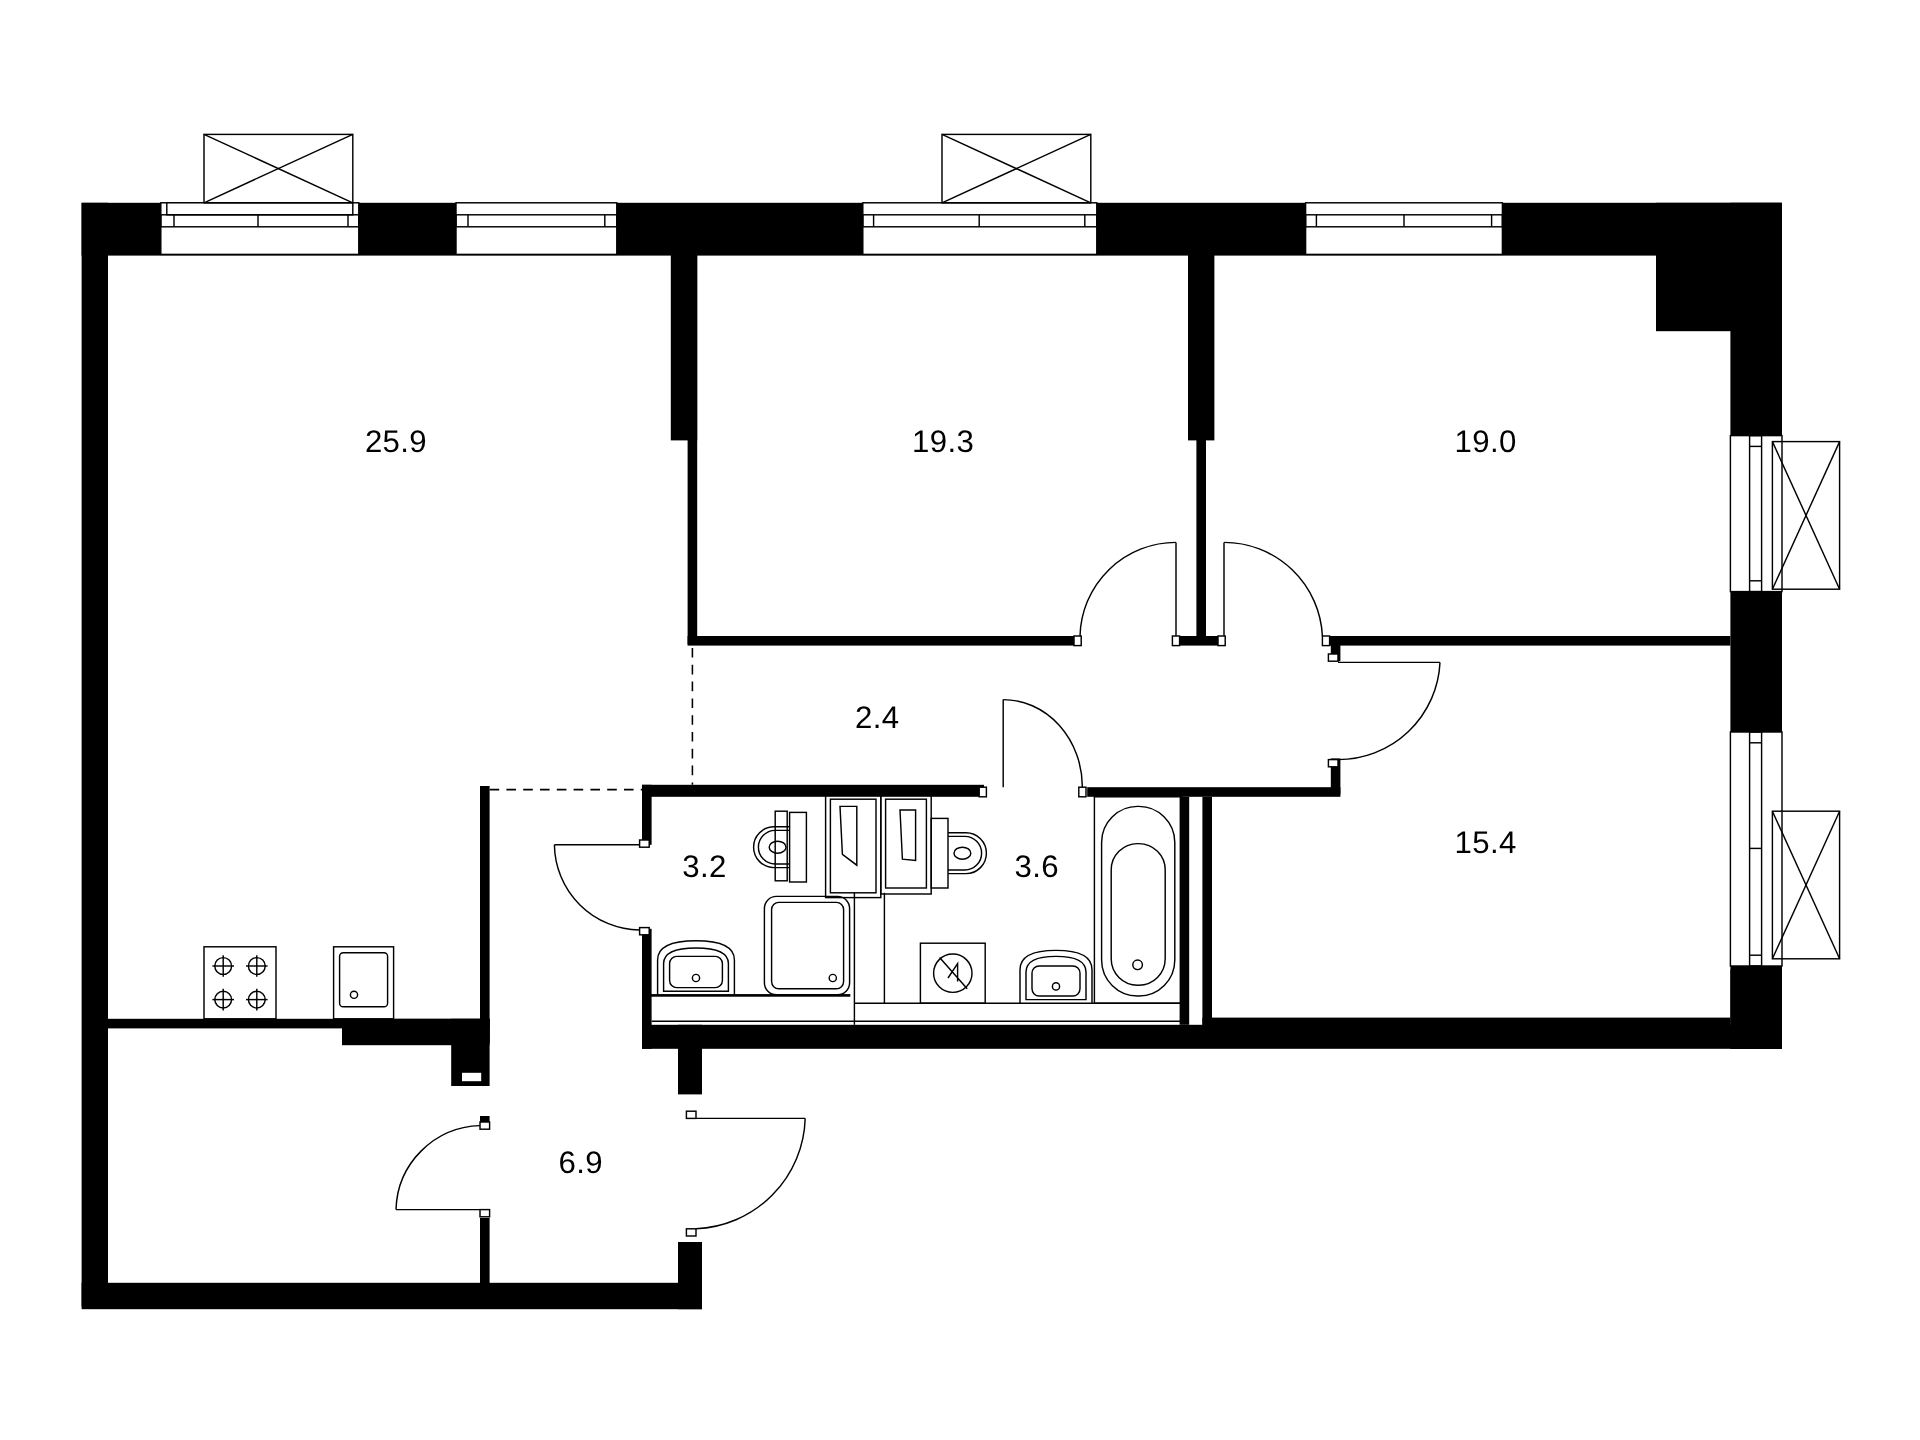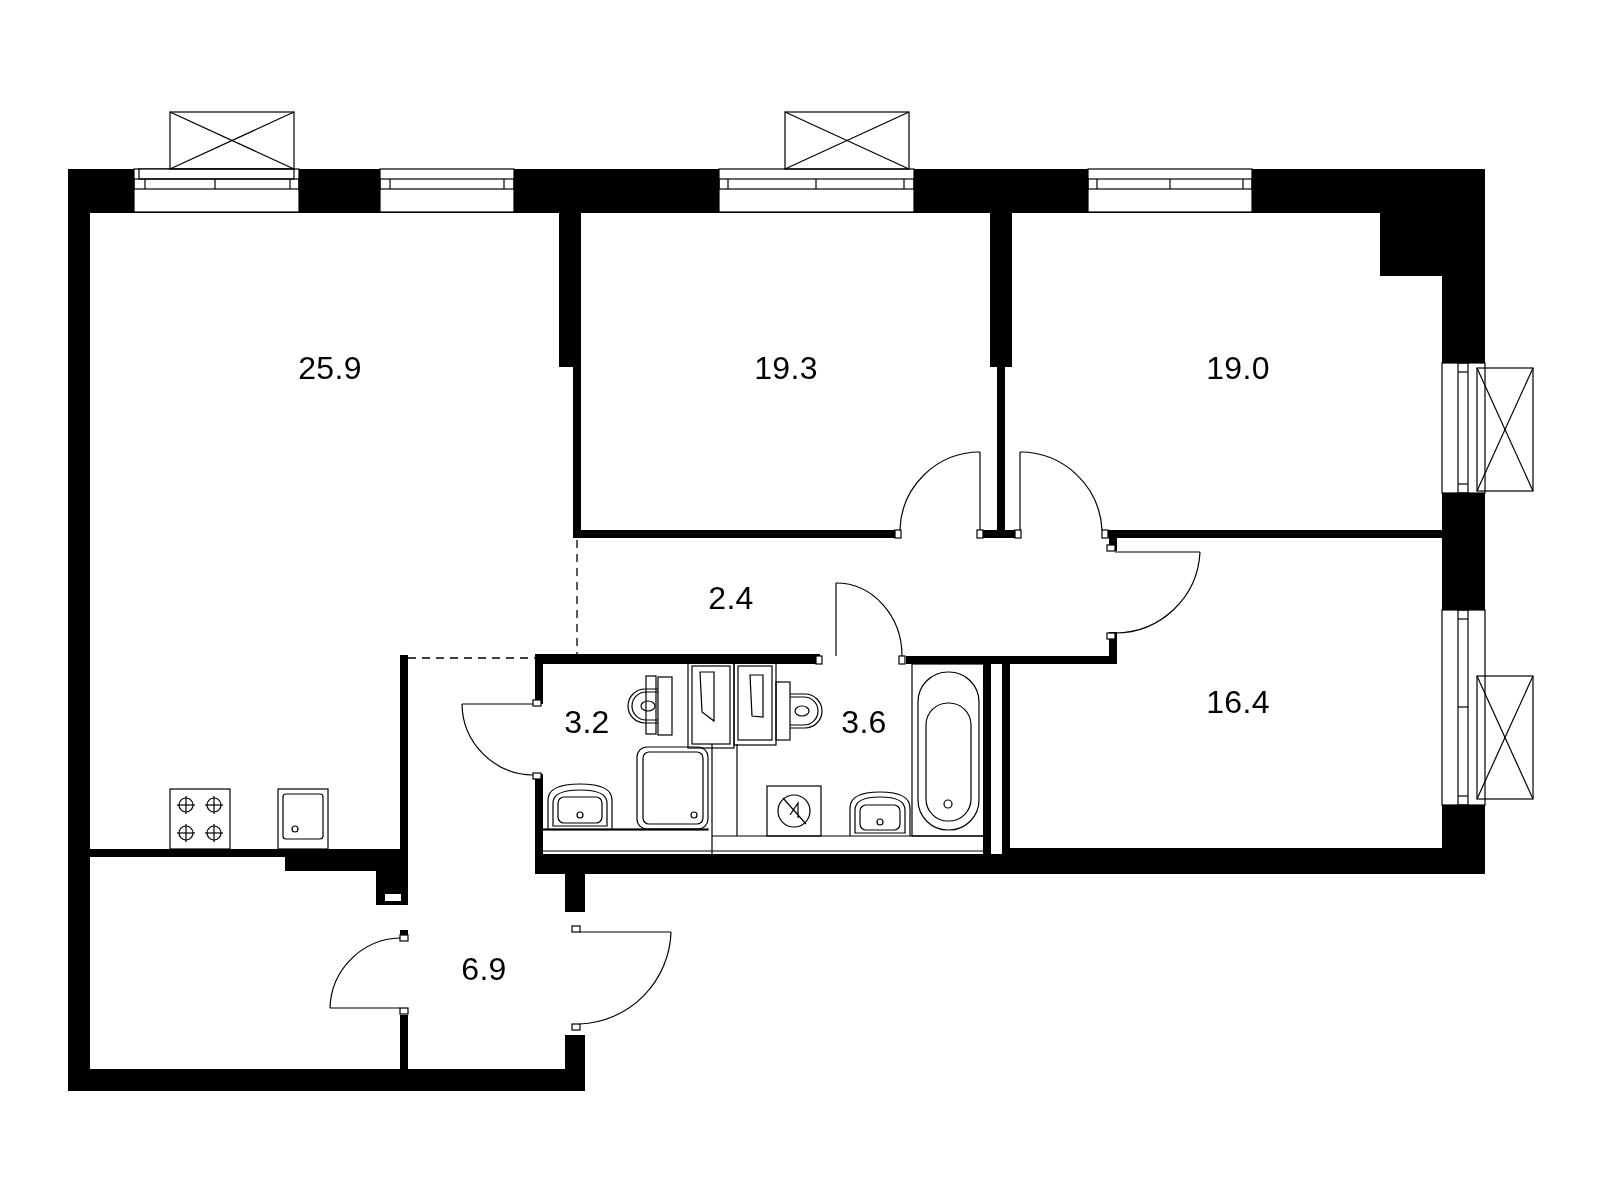--- a/index.html
+++ b/index.html
@@ -2,21 +2,21 @@
 <html><head>
   <meta charset="utf-8">
   <style>
     html, body { margin: 0; padding: 0; background: #ffffff; }
     body { width: 1600px; height: 1200px; overflow: hidden; font-family: "Liberation Sans", sans-serif; }
     #plan { position: absolute; left: 0; top: 0; width: 1600px; height: 1200px; }
     .wall { fill: #000000; }
     .thin { fill: none; stroke: #000000; stroke-width: 1.2; }
     .wfill { fill: #ffffff; stroke: #000000; stroke-width: 1.2; }
     .dash { fill: none; stroke: #000000; stroke-width: 1.3; stroke-dasharray: 8 6; }
-    .label { position: absolute; font-family: "Liberation Sans", sans-serif; font-size: 32px; color: #000; transform: translate(-50%, -50%); letter-spacing: 0.3px; text-align: center; }
+    .label { position: absolute; font-family: "Liberation Sans", sans-serif; font-size: 26px; color: #000; transform: translate(-50%, -50%); letter-spacing: 0.3px; text-align: center; }
   </style>
 </head>
 <body>
 
 <svg id="plan" viewBox="0 0 1600 1200" xmlns="http://www.w3.org/2000/svg">
 
   <g>
 
     <rect class="wall" x="68" y="169" width="1416" height="44"></rect>
 
@@ -277,16 +277,16 @@
       <rect class="thin" x="926" y="703" width="45" height="118" rx="22"></rect>
       <circle class="thin" cx="948" cy="804" r="4"></circle>
     </g>
   </g>
 </svg>
 
 <div class="label" style="left:330px;top:368px;">25.9</div>
 <div class="label" style="left:786px;top:368px;">19.3</div>
 <div class="label" style="left:1238px;top:368px;">19.0</div>
 <div class="label" style="left:731px;top:598px;">2.4</div>
-<div class="label" style="left:1238px;top:702px;">16.4</div>
+<div class="label" style="left:1238px;top:702px;">15.4</div>
 <div class="label" style="left:587px;top:722px;">3.2</div>
 <div class="label" style="left:864px;top:722px;">3.6</div>
 <div class="label" style="left:484px;top:969px;">6.9</div>
 
 </body></html>

